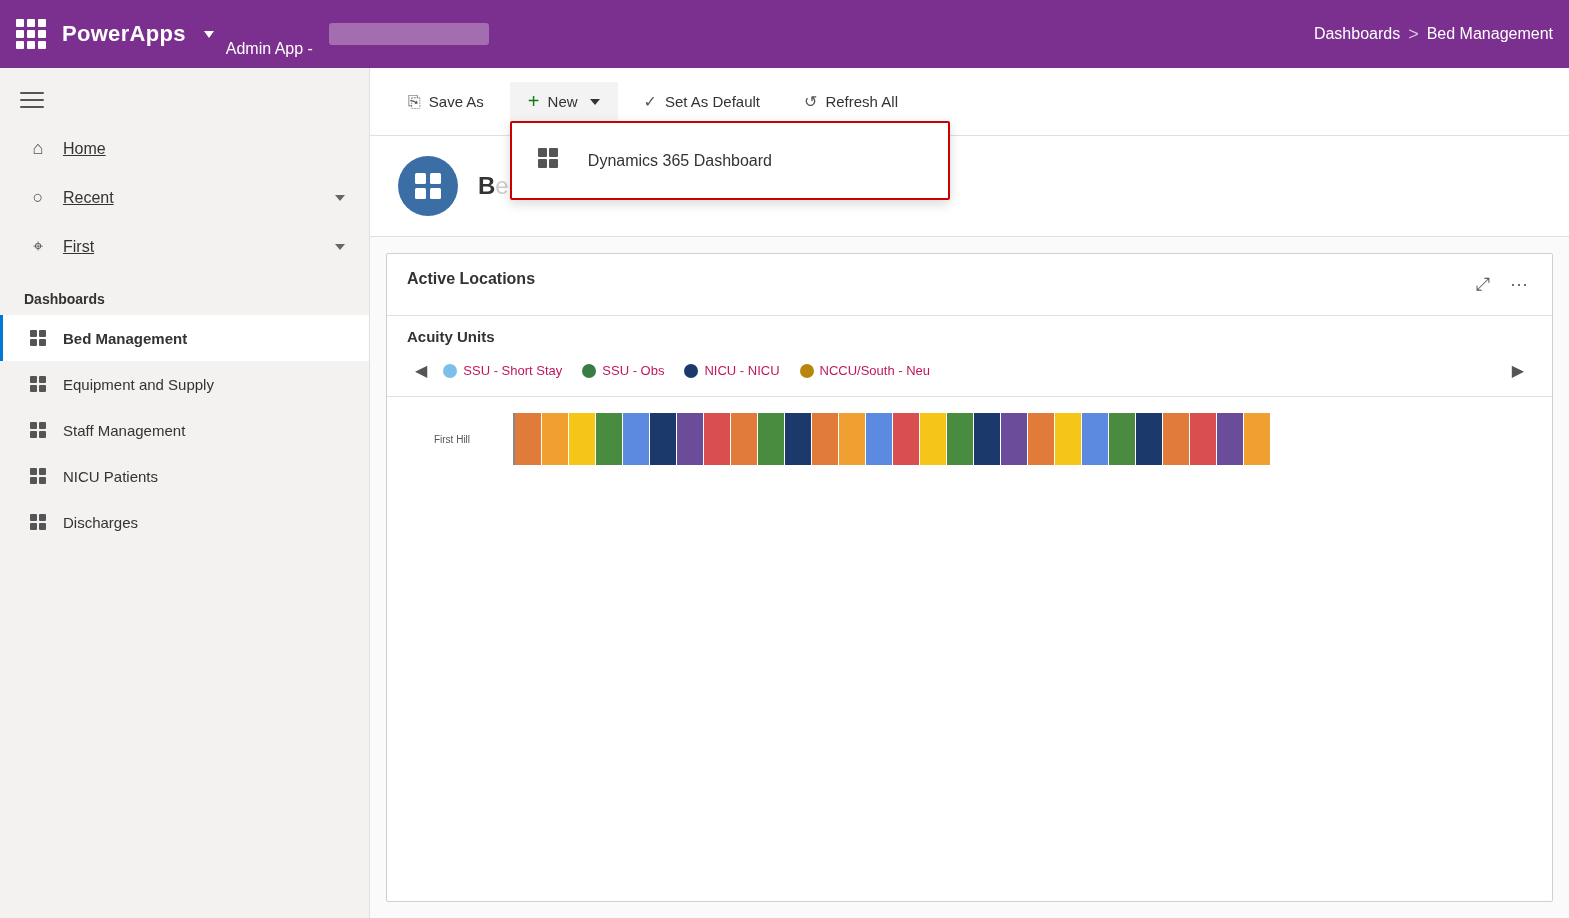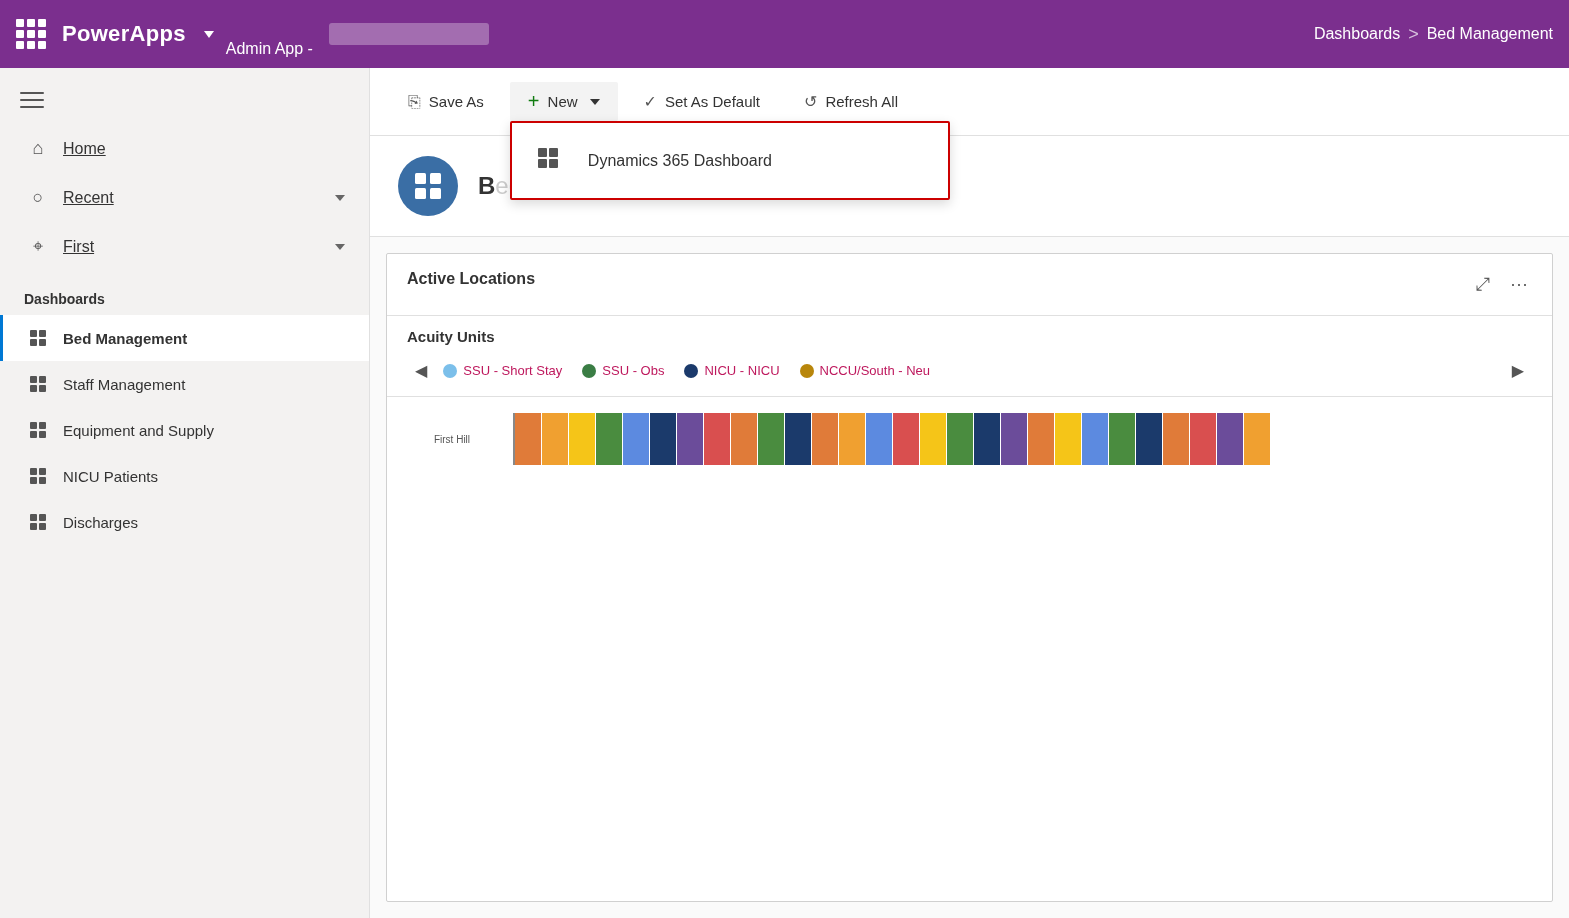--- a/index.html
+++ b/index.html
@@ -433,33 +433,33 @@
 
     <div class="sidebar-dash-item">
       <div class="dash-icon">
         <svg width="18" height="18" viewBox="0 0 18 18" fill="none">
           <rect x="1" y="1" width="7" height="7" fill="#555" rx="1"></rect>
           <rect x="10" y="1" width="7" height="7" fill="#555" rx="1"></rect>
           <rect x="1" y="10" width="7" height="7" fill="#555" rx="1"></rect>
           <rect x="10" y="10" width="7" height="7" fill="#555" rx="1"></rect>
         </svg>
       </div>
-      <span>Staff Management</span>
+      <span>Equipment and Supply</span>
     </div>
 
     <div class="sidebar-dash-item">
       <div class="dash-icon">
         <svg width="18" height="18" viewBox="0 0 18 18" fill="none">
           <rect x="1" y="1" width="7" height="7" fill="#555" rx="1"></rect>
           <rect x="10" y="1" width="7" height="7" fill="#555" rx="1"></rect>
           <rect x="1" y="10" width="7" height="7" fill="#555" rx="1"></rect>
           <rect x="10" y="10" width="7" height="7" fill="#555" rx="1"></rect>
         </svg>
       </div>
-      <span>Equipment and Supply</span>
+      <span>Staff Management</span>
     </div>
 
     <div class="sidebar-dash-item">
       <div class="dash-icon">
         <svg width="18" height="18" viewBox="0 0 18 18" fill="none">
           <rect x="1" y="1" width="7" height="7" fill="#555" rx="1"></rect>
           <rect x="10" y="1" width="7" height="7" fill="#555" rx="1"></rect>
           <rect x="1" y="10" width="7" height="7" fill="#555" rx="1"></rect>
           <rect x="10" y="10" width="7" height="7" fill="#555" rx="1"></rect>
         </svg>

